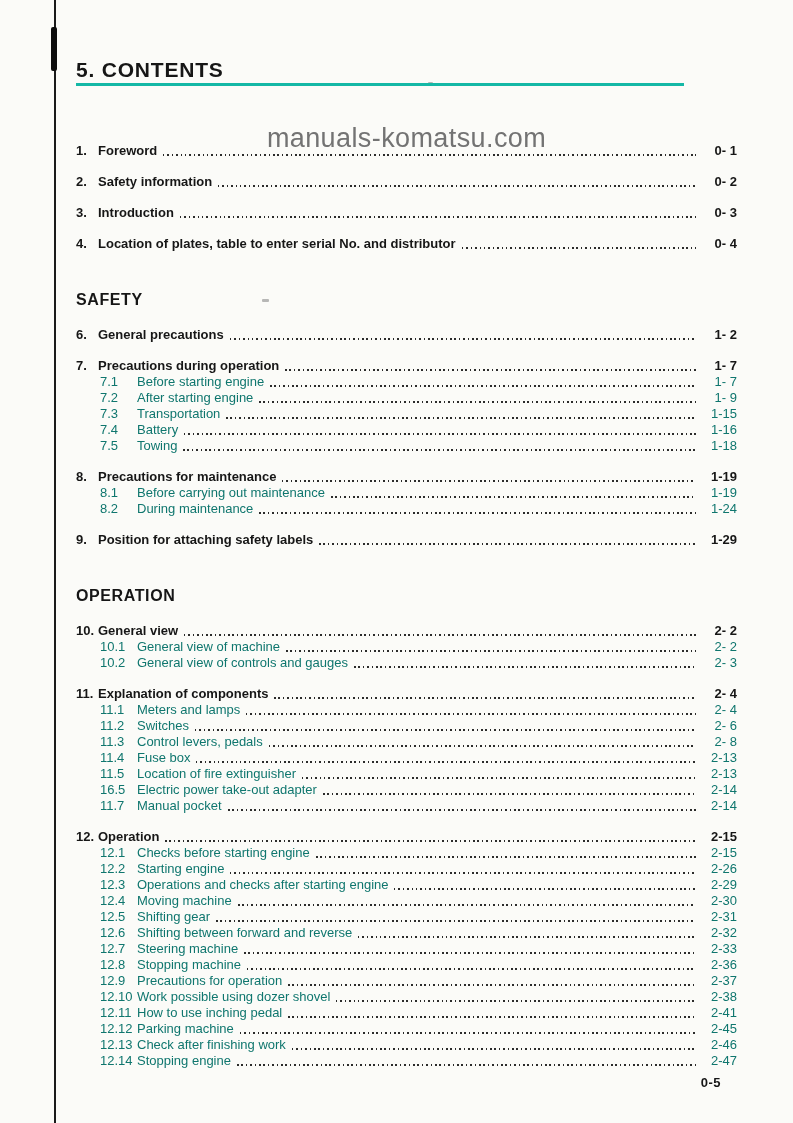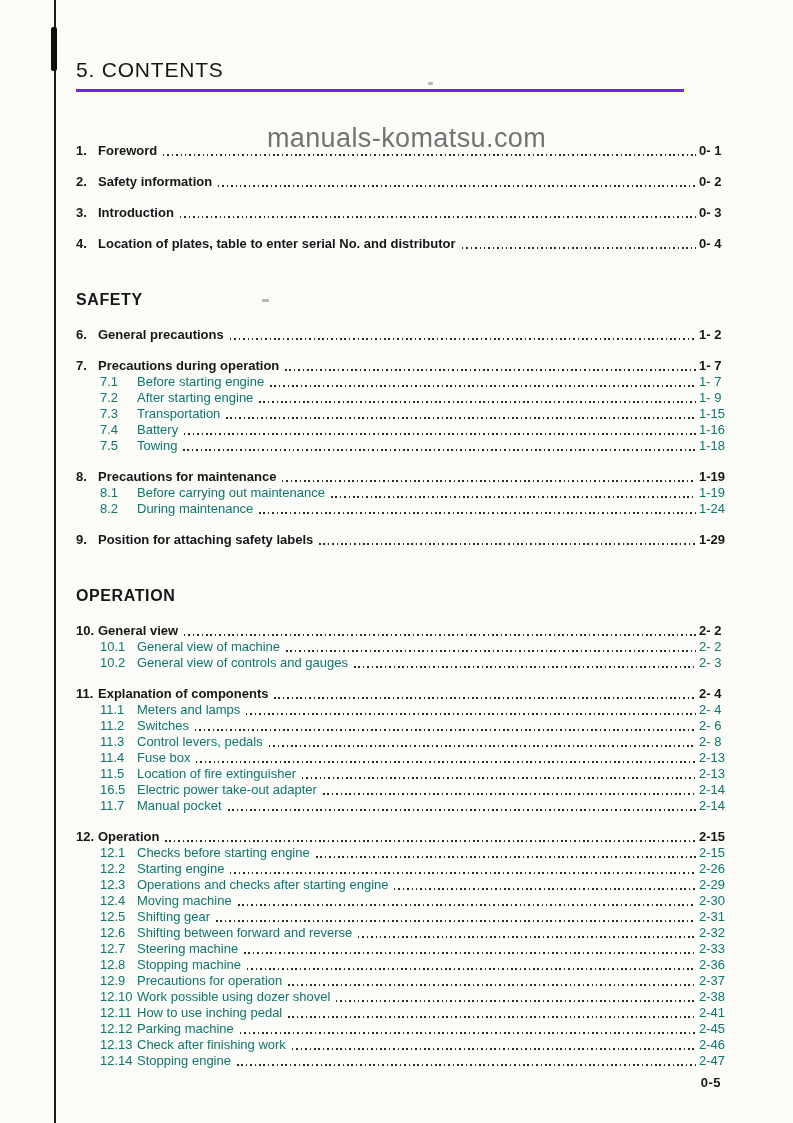--- a/index.html
+++ b/index.html
@@ -21,24 +21,24 @@
   .scan-blob { position: absolute; left: 51px; top: 27px; width: 6px; height: 44px; background: #0d0d0d; border-radius: 2px; }
   .speck { position: absolute; background: #808080; opacity: .55; border-radius: 1px; }
   .speck.s1 { left: 262px; top: 299px; width: 7px; height: 3px; }
   .speck.s2 { left: 428px; top: 82px; width: 5px; height: 3px; }
 
   .title {
     position: absolute;
     left: 76px; top: 58px;
     width: 608px;
     font-size: 21px;
-    font-weight: 400;
+    font-weight: 700;
     letter-spacing: 0.8px;
-    padding-bottom: 7px;
-    border-bottom: 3px solid #6d28d9;
+    padding-bottom: 1px;
+    border-bottom: 3px solid #14b8a6;
   }
   .watermark {
     position: absolute;
     left: 76px; top: 123px;
     width: 661px;
     text-align: center;
     font-size: 27px;
     color: #737373;
     letter-spacing: 0.4px;
     z-index: 2;
@@ -55,21 +55,21 @@
   .num  { min-width: 22px; white-space: pre; }
   .sub .num { min-width: 37px; }
   .label { white-space: nowrap; padding-right: 4px; }
   .dots {
     flex: 1 1 auto;
     align-self: flex-end;
     height: 2px;
     margin: 0 3px 3px 2px;
     background-image: repeating-linear-gradient(90deg, #2b2b2b 0 1.5px, transparent 1.5px 4.4px);
   }
-  .pg { min-width: 38px; white-space: pre; }
+  .pg { min-width: 38px; text-align: right; white-space: pre; }
   .section-heading {
     font-size: 16px;
     font-weight: 700;
     letter-spacing: 0.6px;
     line-height: 20px;
     margin-top: 38px;
     margin-bottom: 17px;
   }
   .footer {
     position: absolute;

